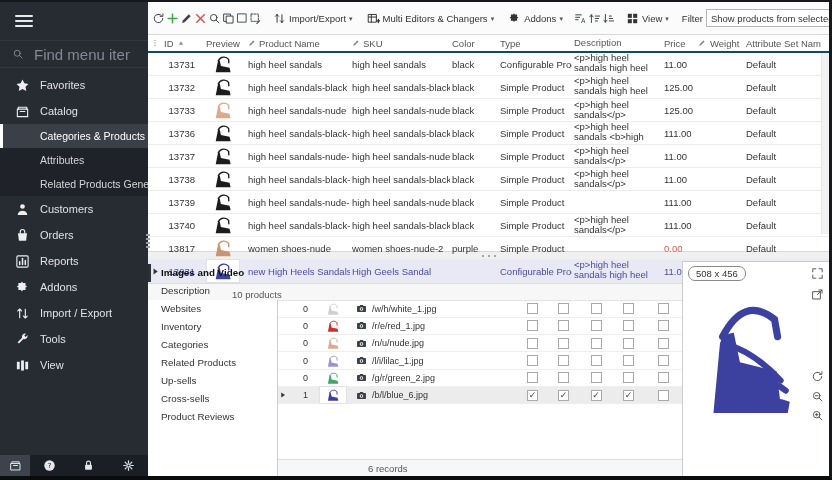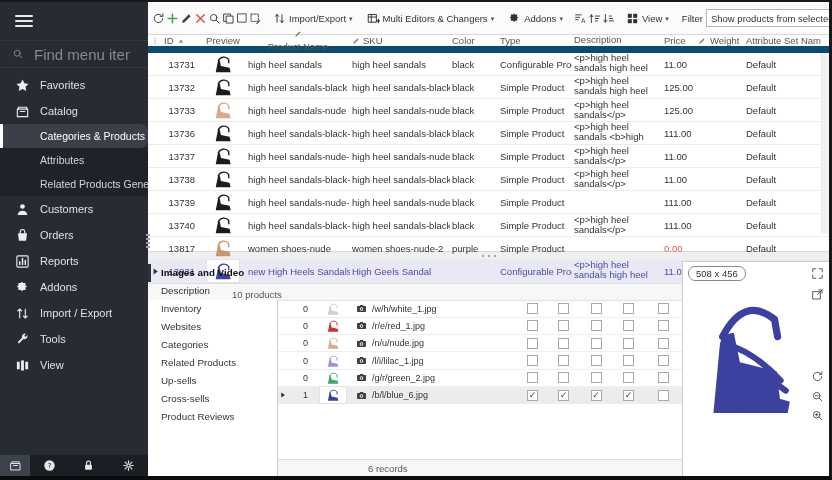--- a/index.html
+++ b/index.html
@@ -11,21 +11,21 @@
   .sidebar{width:148px;min-width:148px;background:#272b32;color:#dfe2e6;display:flex;flex-direction:column;position:relative;}
   .burger{padding:10px 0 10px 15px;cursor:pointer;}
   .burger i{display:block;width:18px;height:2px;background:#e8eaec;margin:3px 0;border-radius:1px;}
   .sb-search{display:flex;align-items:center;gap:8px;height:28px;padding:0 12px;border-top:1px solid #33373f;border-bottom:1px solid #33373f;color:#8a9099;}
   .sb-search input{background:transparent;border:none;outline:none;color:#cfd3d9;font-size:15px;width:100px;}
   .sb-search input::placeholder{color:#848a93;}
   .sb-nav{flex:1;overflow:hidden;padding-top:4px;}
   .sbi{position:relative;display:flex;align-items:center;gap:10px;height:26px;padding-left:15px;font-size:11px;cursor:pointer;white-space:nowrap;}
   .sbi .ic{color:#eceef0;}
   .sbi.sub{background:#1f2228;height:24px;padding-left:40px;font-size:10.5px;color:#d2d6db;}
-  .sbi.active{background:#3a3f48;color:#fff;border-radius:8px;}
+  .sbi.active{background:#3a3f48;color:#fff;}
   .sbi.active::before{content:'';position:absolute;left:0;top:0;bottom:0;width:3px;background:#fff;}
   .sb-bottom{height:21px;background:#1b1e24;display:flex;align-items:stretch;}
   .sb-bottom .bcell{display:flex;align-items:center;justify-content:center;flex:1;color:#e4e6e9;cursor:pointer;}
   .sb-bottom .bcell.active{background:#3d434c;max-width:30px;}
   .side-handle{position:absolute;right:-2px;top:232px;width:4px;height:14px;background:repeating-linear-gradient(#9aa0a8 0 2px,transparent 2px 4px);}
 
   
   .main{flex:1;display:flex;flex-direction:column;min-width:0;background:#fff;}
   .ic{display:inline-flex;align-items:center;justify-content:center;flex:none;}
   .ic svg{width:100%;height:100%;display:block;}
@@ -40,30 +40,30 @@
   .tdrop{display:flex;align-items:center;gap:3px;padding:0 3px;height:19px;cursor:pointer;color:#333;}
   .caret{font-size:7px;color:#555;line-height:1;}
   .green{color:#3da44a;} .redi{color:#d9534f;}
   .flabel{margin:0 2px 0 2px;color:#333;}
   .fselect{display:flex;align-items:center;justify-content:space-between;gap:4px;border:1px solid #b5b5b5;background:#fff;height:18px;padding:0 4px;width:168px;cursor:pointer;}
   .fselect span:first-child{overflow:hidden;text-overflow:ellipsis;white-space:nowrap;}
 
   
   .gridwrap{position:relative;flex:1;display:flex;flex-direction:column;min-height:0;}
   .ghead,.grow{display:flex;align-items:center;}
-  .ghead{height:18px;border-bottom:7px solid #0c4a6e;color:#555;font-size:9.5px;flex:none;padding-right:8px;}
+  .ghead{height:18px;border-bottom:2px solid #0c4a6e;color:#555;font-size:9.5px;flex:none;padding-right:8px;}
   .ghead .gc{display:flex;align-items:center;gap:3px;}
   .gbody{flex:none;}
   .grow{height:23px;border-bottom:1px solid #ececec;font-size:9.5px;color:#333;cursor:default;padding-right:8px;}
   .grow.sel{background:#e9e9f5;color:#4a4aa5;}
   .gc{overflow:hidden;white-space:nowrap;padding:0 2px;flex:none;}
   .c-sel{width:14px;display:flex;justify-content:center;color:#333;}
   .c-id{width:38px;text-align:right;padding-right:5px;}
   .c-prev{width:46px;display:flex;justify-content:center;}
-  .c-name{width:104px;flex-direction:column;} .c-sku{width:100px;} .c-color{width:48px;}
+  .c-name{width:104px;} .c-sku{width:100px;} .c-color{width:48px;}
   .c-type{width:74px;}
   .c-desc{width:90px;white-space:normal;line-height:1.1;max-height:22px;overflow:hidden;}
   .c-price{width:46px;text-align:right;justify-content:space-between;display:flex;gap:2px;}
   .c-wt{width:32px;text-align:right;}
   .c-attr{flex:1 1 auto;padding-left:6px;min-width:0;}
   .red{color:#e05c5c !important;}
   .thumb{display:flex;align-items:center;justify-content:center;}
   .thumb.selth{background:#fff;border:1px solid #e0e0e8;padding:1px 6px;}
   .pencil{color:#7a7f86;}
   .vscroll{position:absolute;right:0;top:18px;bottom:17px;width:8px;background:#f2f2f2;border-left:1px solid #e6e6e6;}
@@ -699,24 +699,24 @@
 
     <div class="bottom">
       <div class="tabs">
           <div class="tab active">
             <span>Images and Video</span>
           </div>
           <div class="tab">
             <span>Description</span>
           </div>
           <div class="tab">
-            <span>Inventory</span>
+            <span>Websites</span>
           </div>
           <div class="tab">
-            <span>Websites</span>
+            <span>Inventory</span>
           </div>
           <div class="tab">
             <span>Categories</span>
           </div>
           <div class="tab">
             <span>Related Products</span>
           </div>
           <div class="tab">
             <span>Up-sells</span>
           </div>

